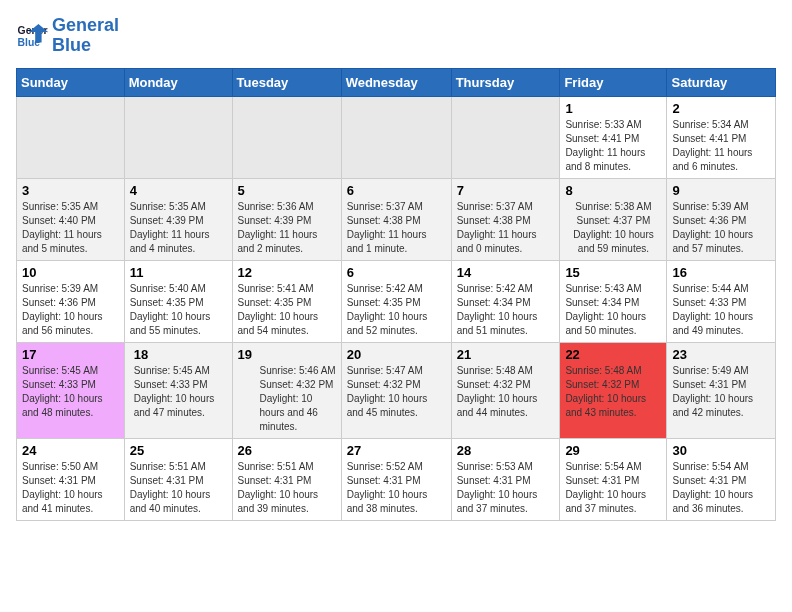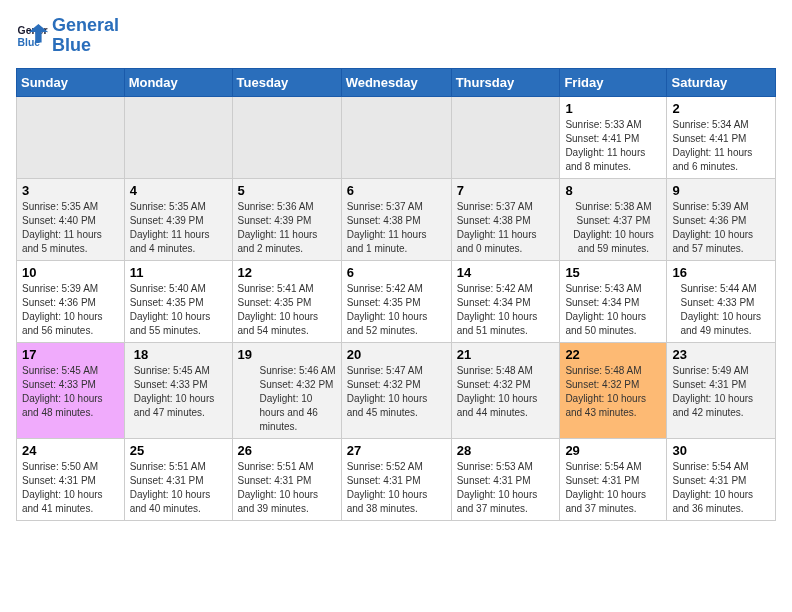--- a/index.html
+++ b/index.html
@@ -216,21 +216,21 @@
 Daylight: 10 hours and 51 minutes.</div>
         </td>
         <td>
           <span class="day-num">15</span>
           <div class="cell-info" style="white-space: pre-line;">Sunrise: 5:43 AM
 Sunset: 4:34 PM
 Daylight: 10 hours and 50 minutes.</div>
         </td>
         <td>
           <span class="day-num">16</span>
-          <div class="cell-info" style="white-space: pre-line; margin-left: 8px;">Sunrise: 5:44 AM
+          <div class="cell-info" style="white-space: pre-line;">Sunrise: 5:44 AM
 Sunset: 4:33 PM
 Daylight: 10 hours and 49 minutes.</div>
         </td>
       </tr>
       <tr>
         <td style="background: #f0abfc;">
           <span class="day-num">17</span>
           <div class="cell-info" style="white-space: pre-line;">Sunrise: 5:45 AM
 Sunset: 4:33 PM
 Daylight: 10 hours and 48 minutes.</div>
@@ -252,21 +252,21 @@
           <div class="cell-info" style="white-space: pre-line;">Sunrise: 5:47 AM
 Sunset: 4:32 PM
 Daylight: 10 hours and 45 minutes.</div>
         </td>
         <td style="background: rgb(242, 242, 242); margin-top: 31px;">
           <span class="day-num">21</span>
           <div class="cell-info" style="white-space: pre-line;">Sunrise: 5:48 AM
 Sunset: 4:32 PM
 Daylight: 10 hours and 44 minutes.</div>
         </td>
-        <td style="background: #fdba74;">
+        <td style="background: #ef4444;">
           <span class="day-num">22</span>
           <div class="cell-info" style="white-space: pre-line;">Sunrise: 5:48 AM
 Sunset: 4:32 PM
 Daylight: 10 hours and 43 minutes.</div>
         </td>
         <td style="background: rgb(242, 242, 242);">
           <span class="day-num">23</span>
           <div class="cell-info" style="white-space: pre-line;">Sunrise: 5:49 AM
 Sunset: 4:31 PM
 Daylight: 10 hours and 42 minutes.</div>

